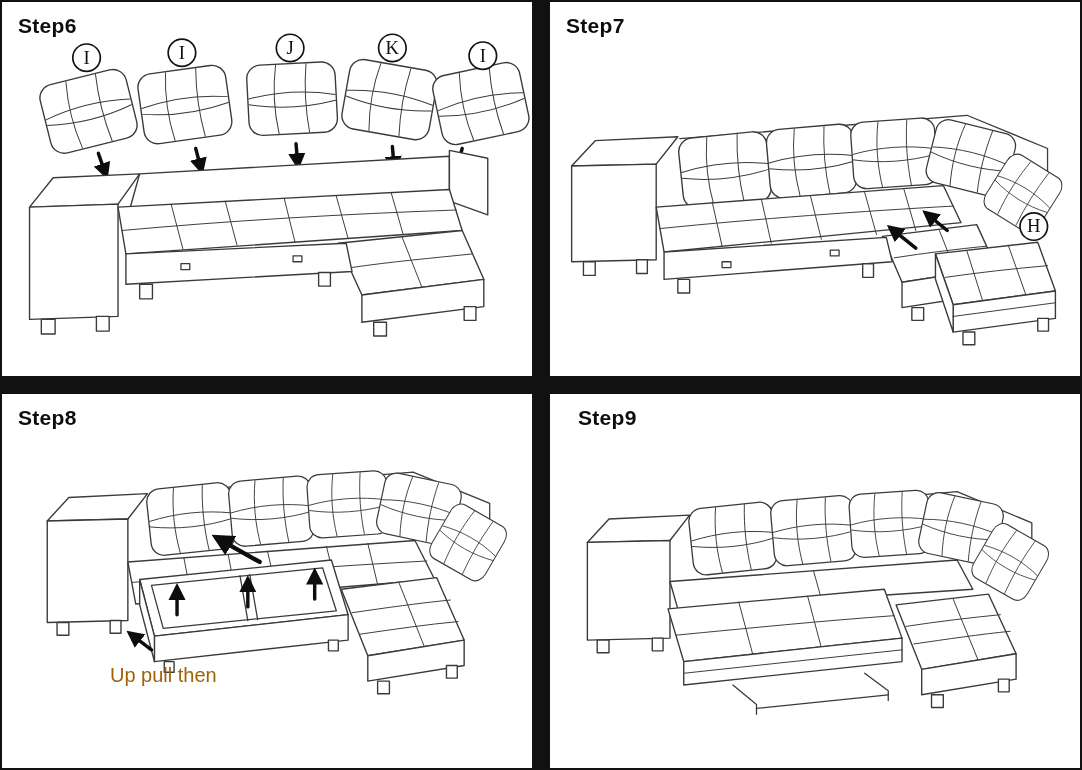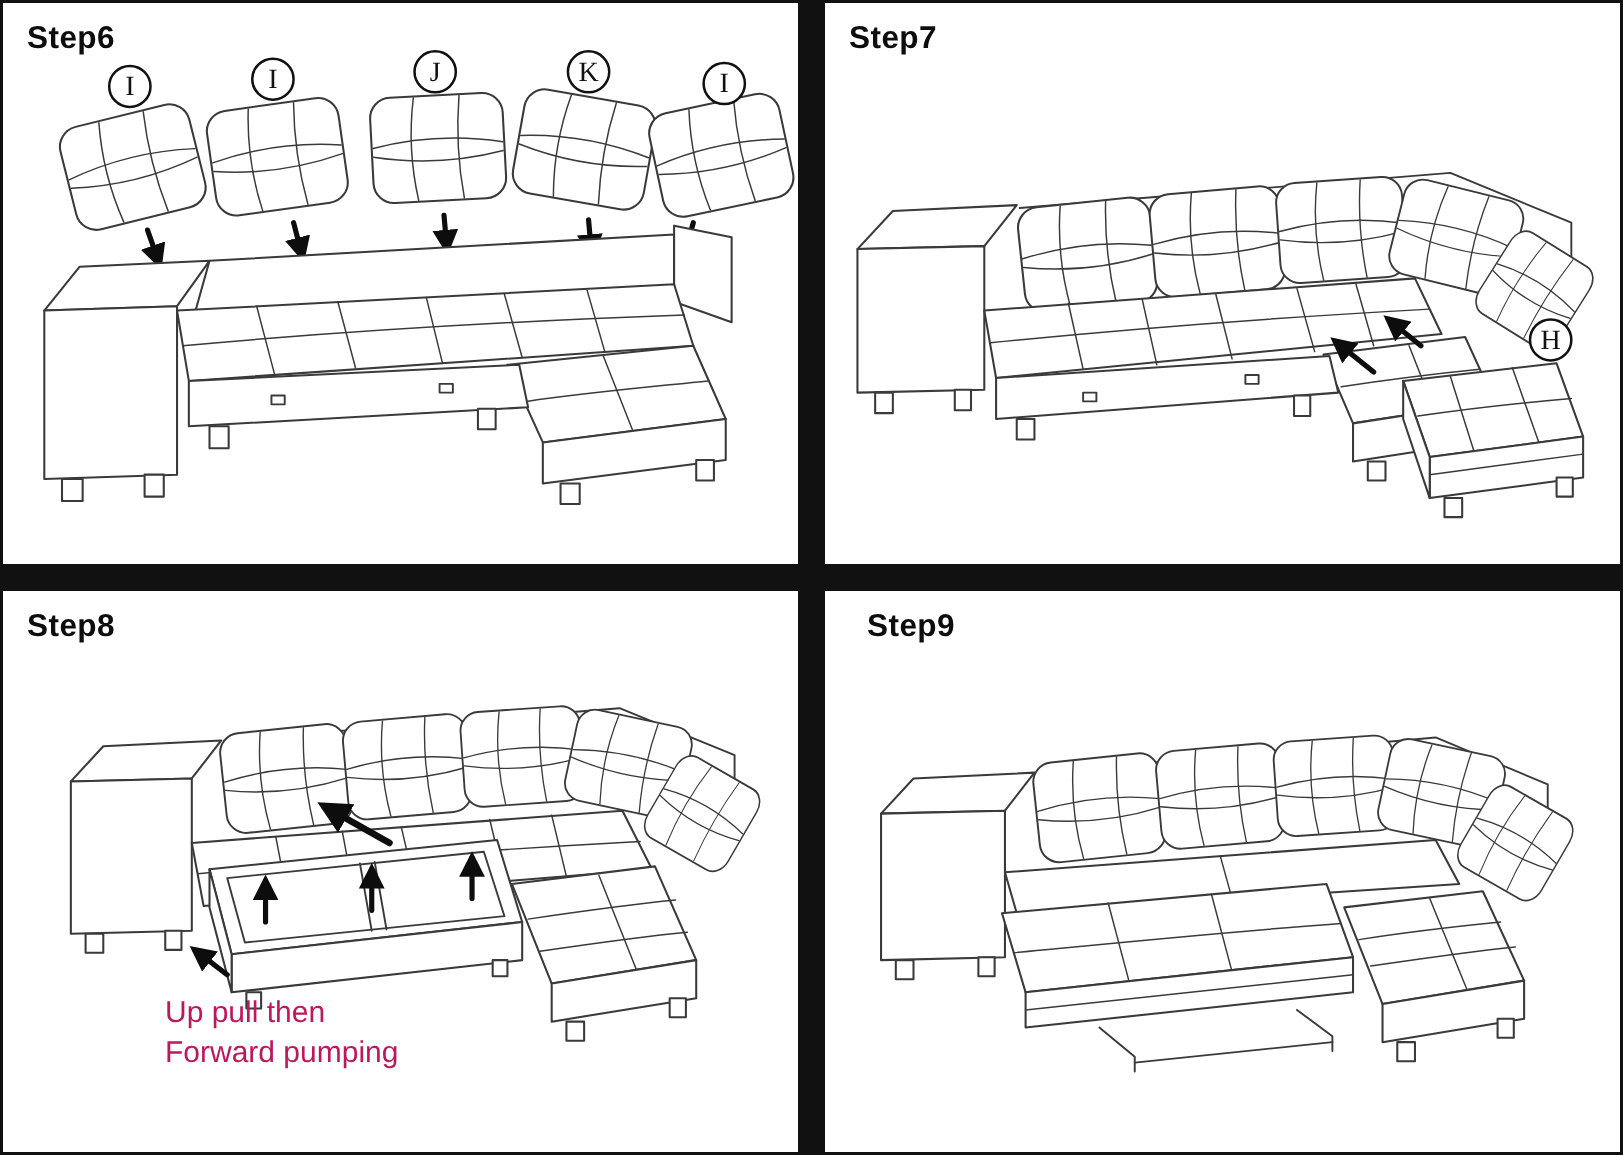--- a/index.html
+++ b/index.html
@@ -11,21 +11,21 @@
   }
   .panel{background:#fff;position:relative;overflow:hidden;}
   .panel svg{display:block;width:100%;height:100%;}
   .step-title{
     position:absolute;left:16px;top:12px;
     font-size:21px;font-weight:bold;color:#0d0d0d;letter-spacing:.3px;z-index:2;
   }
   .panel-step9 .step-title{left:28px;}
   .instruction{
     position:absolute;left:108px;top:268px;z-index:2;
-    font-size:20px;color:#be185d;line-height:27px;
+    font-size:20px;color:#a16207;line-height:27px;
   }
   .circ{fill:#fff;stroke:#111;stroke-width:1.7;}
   .circ-letter{font-family:"Liberation Serif",serif;font-size:19px;fill:#111;text-anchor:middle;}
   .ln{fill:none;stroke:#3a3a3a;stroke-width:1.3;stroke-linejoin:round;stroke-linecap:round;}
   .face{fill:#fff;stroke:#3a3a3a;stroke-width:1.4;stroke-linejoin:round;}
   .tuft{fill:none;stroke:#3a3a3a;stroke-width:1;stroke-linecap:round;}
   .arrow{fill:none;stroke:#0d0d0d;stroke-width:3.5;stroke-linecap:round;}
   .arrow-big{fill:none;stroke:#0d0d0d;stroke-width:4.5;stroke-linecap:round;}
 </style>
 </head>
@@ -186,21 +186,20 @@
         <circle cx="492" cy="230" r="14" class="circ"></circle>
         <text x="492" y="236" class="circ-letter">H</text>
       </g>
     </svg>
   </div>
 
   <div class="panel panel-step8">
     <div class="step-title">Step8</div>
     <div class="instruction">
       <div>Up pull then</div>
-      <div>Forward pumping</div>
     </div>
     <svg viewBox="0 0 539 383" preserveAspectRatio="none">
       <defs>
         <g id="bc8">
           <rect x="-45" y="-36" width="90" height="72" rx="14" class="face"></rect>
           <path d="M-15,-35 C-19,-12 -19,12 -15,35" class="tuft"></path>
           <path d="M16,-35 C13,-12 13,12 16,35" class="tuft"></path>
           <path d="M-44,-2 C-15,-8 15,-8 44,-2" class="tuft"></path>
           <path d="M-44,4 C-15,10 15,10 44,4" class="tuft"></path>
         </g>

